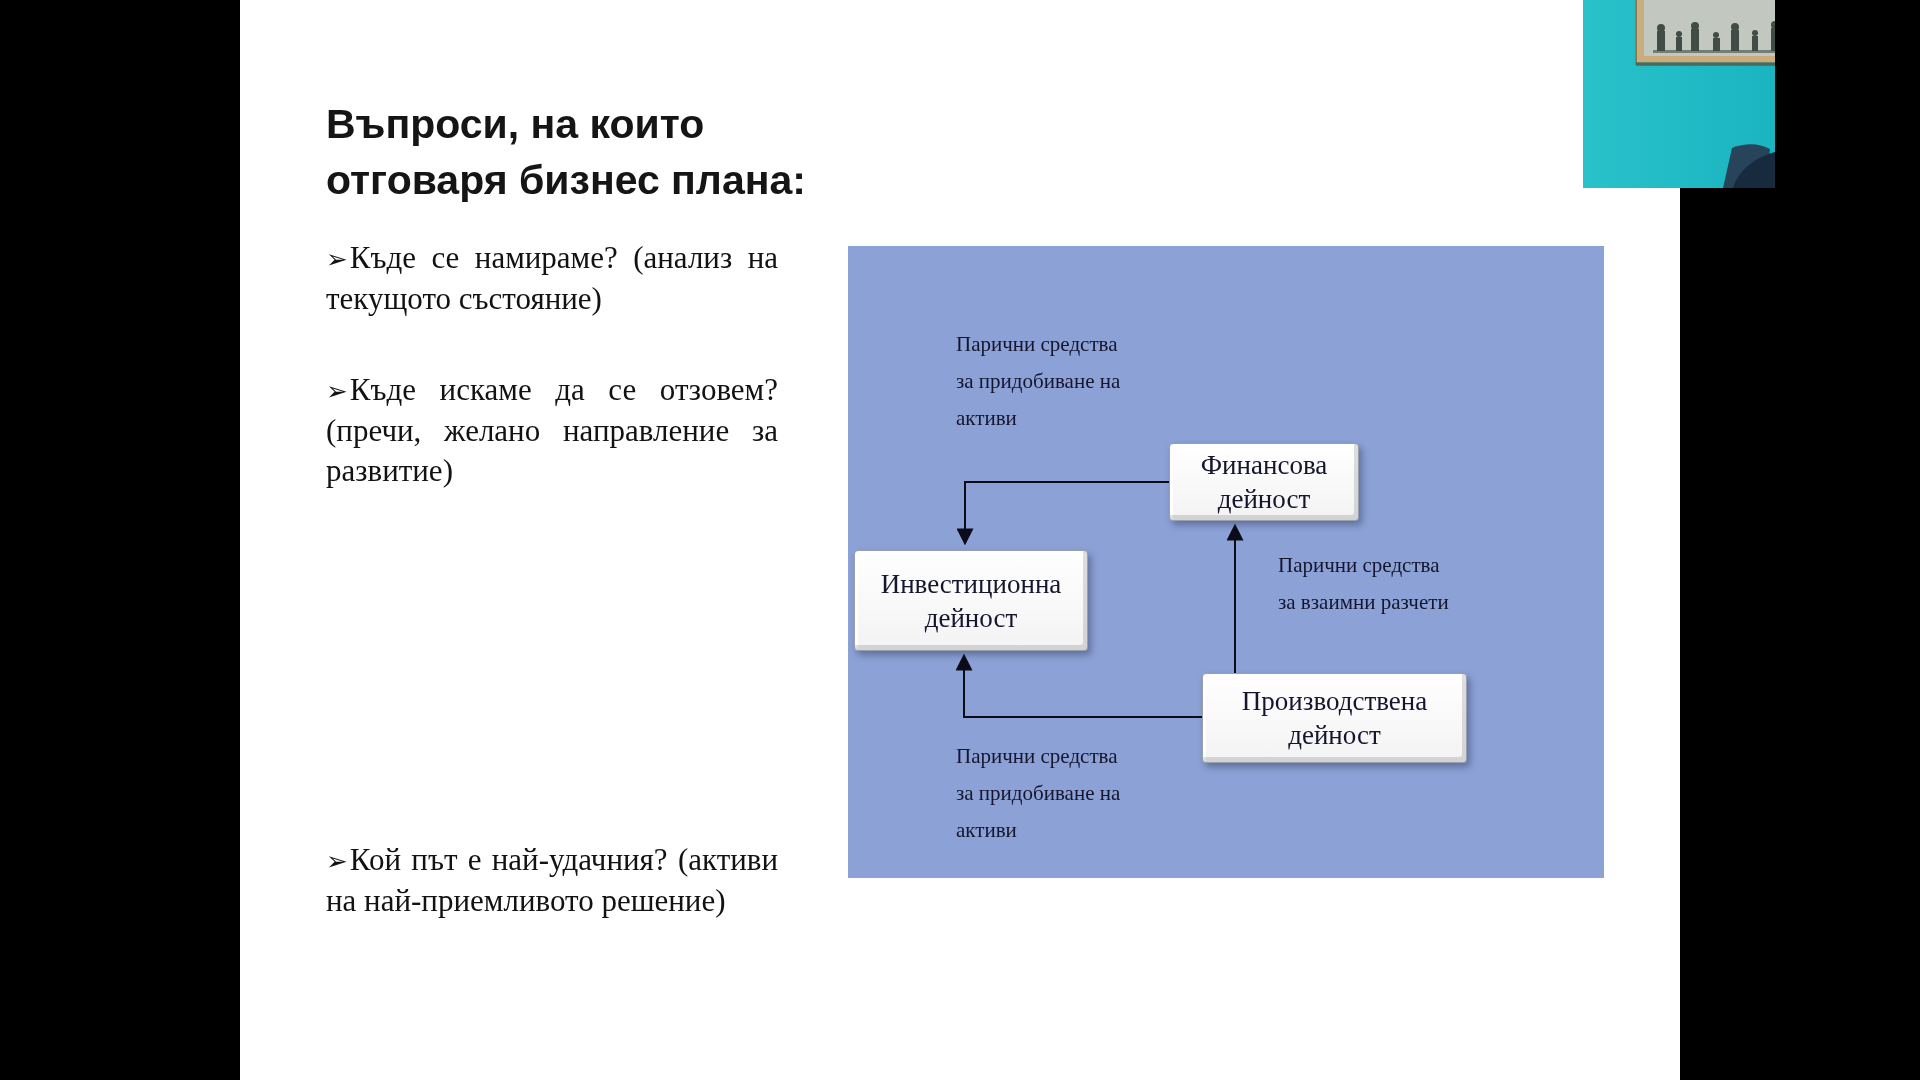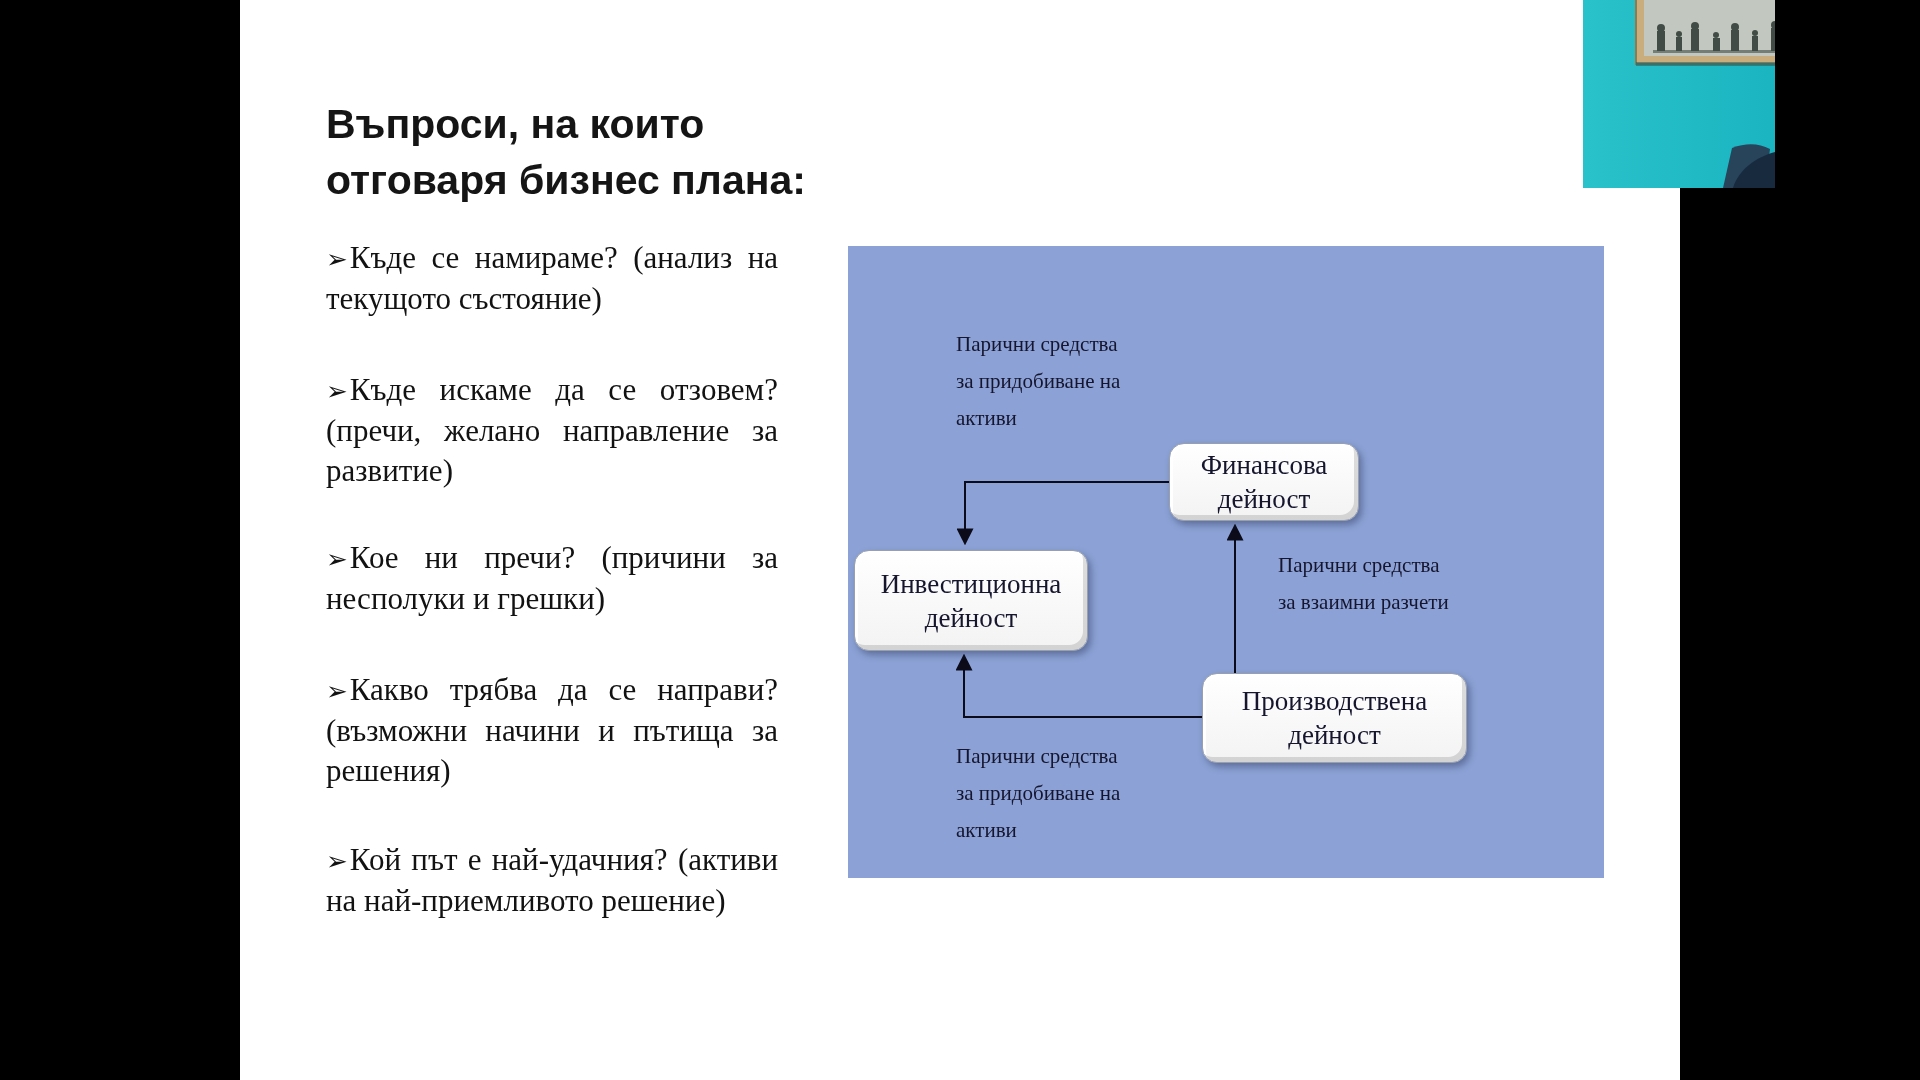--- a/index.html
+++ b/index.html
@@ -22,21 +22,21 @@
          background:#8CA2D6;z-index:2;color:#15152E;}
   .dg-title{position:absolute;left:0;top:20px;width:100%;text-align:center;
             font-weight:bold;font-size:27px;letter-spacing:.5px;}
   .dg-label{position:absolute;font-size:21px;line-height:37px;white-space:pre-line;}
   .lbl-top{left:108px;top:80px;}
   .lbl-right{left:430px;top:301px;}
   .lbl-bottom{left:108px;top:492px;}
   .dg-box{position:absolute;display:flex;align-items:center;justify-content:center;
           text-align:center;font-size:27px;line-height:34px;white-space:pre-line;
           background:linear-gradient(180deg,#ffffff 0%,#f3f3f3 100%);
-          border:1px solid #9aa0ab;border-radius:15px;
+          border:1px solid #9aa0ab;border-radius:4px;
           box-shadow:inset -4px -5px 0 rgba(0,0,0,0.13),inset 3px 3px 0 #ffffff,
                      3px 4px 7px rgba(20,30,60,0.38);}
   .box-fin {left:321px;top:197px;width:188px;height:76px;}
   .box-inv {left:6px;  top:304px;width:232px;height:99px;}
   .box-prod{left:354px;top:427px;width:263px;height:88px;}
   .arrows{position:absolute;left:0;top:0;width:756px;height:632px;pointer-events:none;}
   
   .webcam{position:absolute;left:1583px;top:0;width:337px;height:188px;z-index:4;cursor:pointer;}
   .webcam svg{display:block;}
 </style>
@@ -45,22 +45,20 @@
 
 <div class="screen">
 
   <div class="slide">
 
     <h1 class="slide-title">Въпроси, на които
 отговаря бизнес плана:</h1>
 
     <p class="bullet b1"><span class="mark">➢</span><span>Къде се намираме? (анализ на текущото състояние)</span></p>
     <p class="bullet b2"><span class="mark">➢</span><span>Къде искаме да се отзовем? (пречи, желано направление за развитие)</span></p>
-    <p class="bullet b3"><span class="mark">➢</span><span>Кое ни пречи? (причини за несполуки и грешки)</span></p>
-    <p class="bullet b4"><span class="mark">➢</span><span>Какво трябва да се направи? (възможни начини и пътища за решения)</span></p>
     <p class="bullet b5"><span class="mark">➢</span><span>Кой път е най-удачния? (активи на най-приемливото решение)</span></p>
 
     <div class="panel">
 
       <div class="dg-label lbl-top">Парични средства
 за придобиване на
 активи</div>
       <div class="dg-label lbl-right">Парични средства
 за взаимни разчети</div>
       <div class="dg-label lbl-bottom">Парични средства

